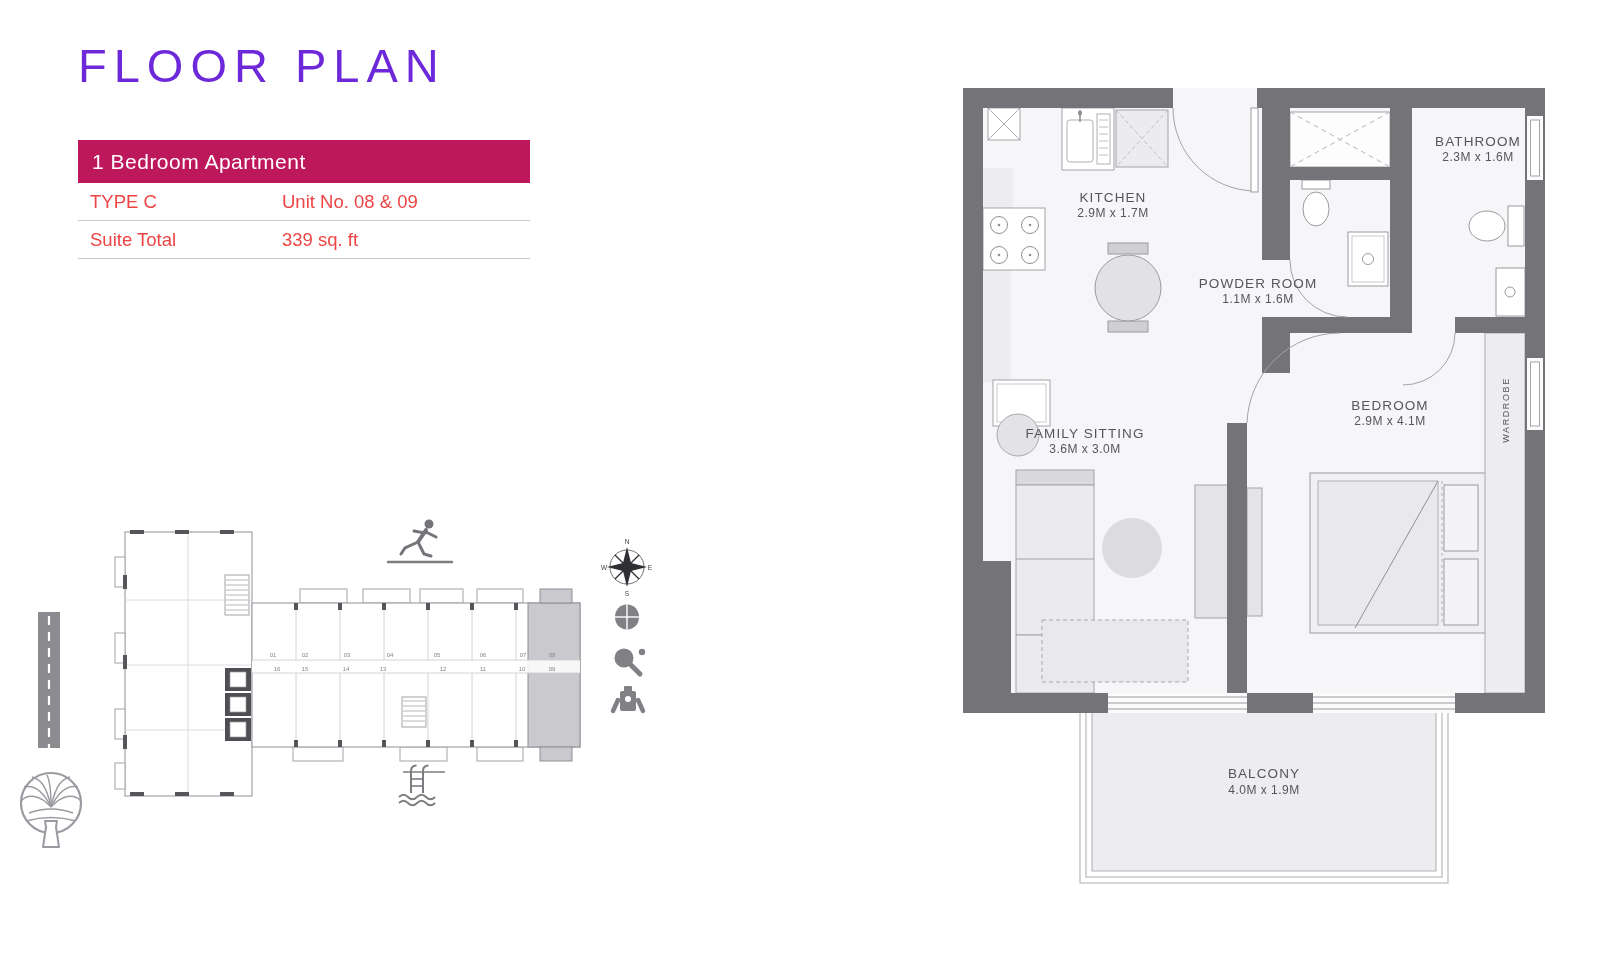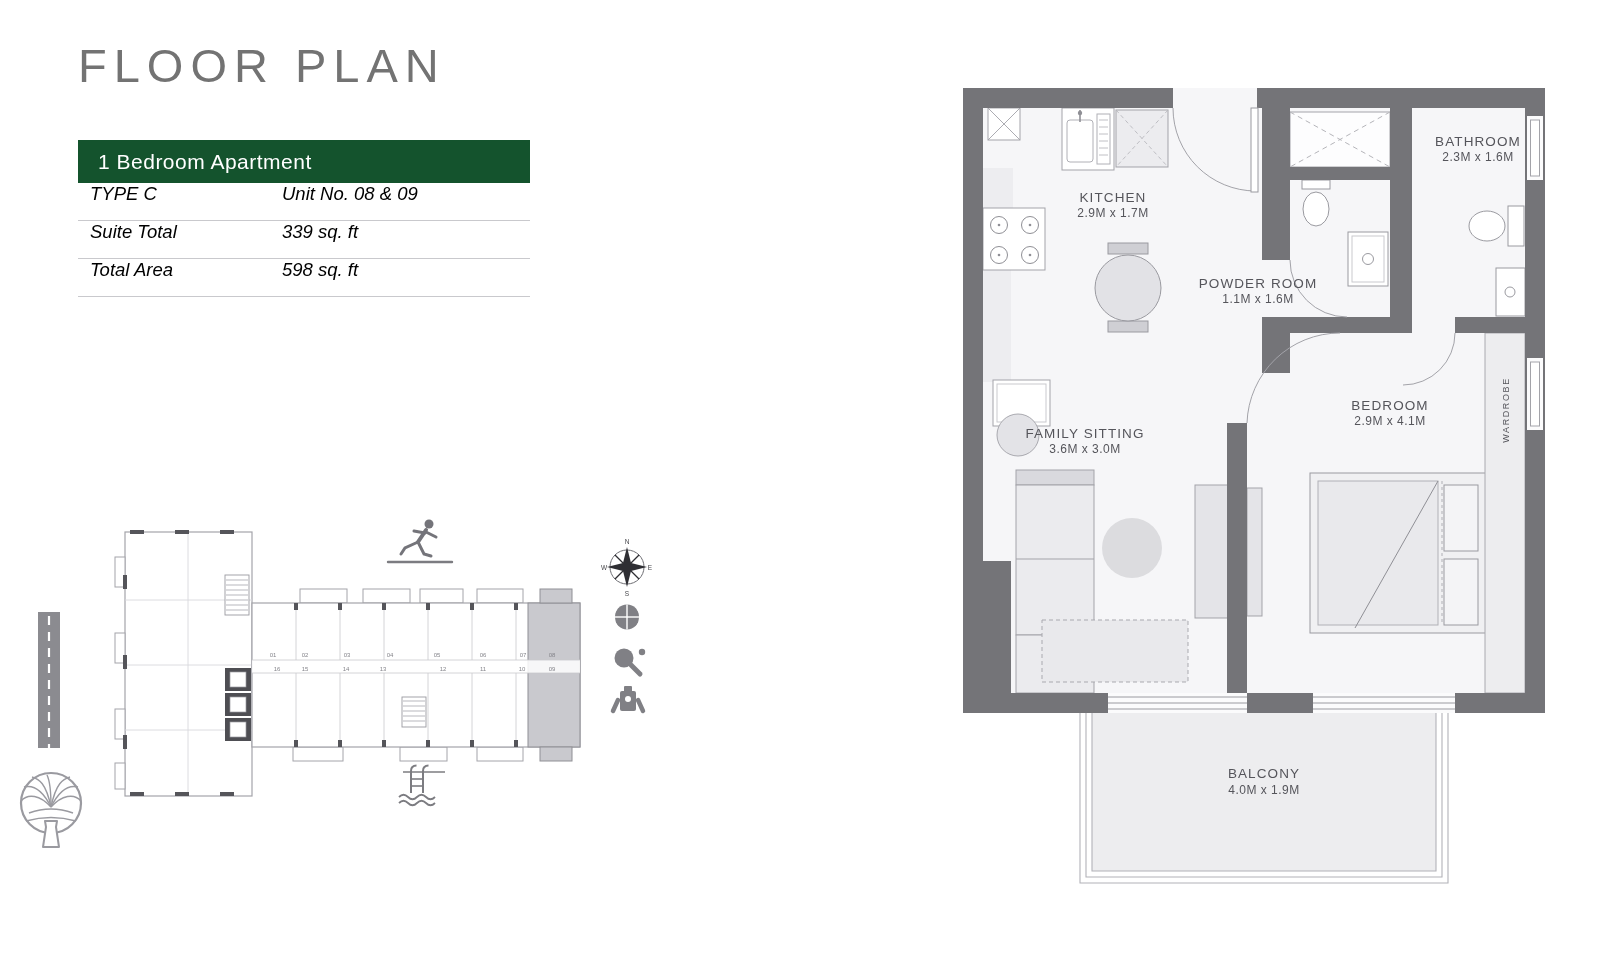--- a/index.html
+++ b/index.html
@@ -1,24 +1,24 @@
 <!DOCTYPE html>
 <html><head>
 <meta charset="utf-8">
 <style>
   html,body{margin:0;padding:0;}
   body{width:1600px;height:966px;position:relative;background:#ffffff;
        font-family:"Liberation Sans", sans-serif;overflow:hidden;}
   .page-title{position:absolute;left:78px;top:38px;font-size:47px;letter-spacing:7px;
-      color:#737373;font-weight:400;}
+      color:#6d28d9;font-weight:400;}
   .info-table{position:absolute;left:78px;top:140px;width:452px;}
-  .info-header{background:#14532d;color:#ffffff;font-size:21px;letter-spacing:.5px;
-      height:43px;line-height:43px;padding-left:20px;}
-  .info-row{display:flex;height:37px;align-items:flex-start;border-bottom:1px solid #c9c9cd;
-      font-size:18.5px;color:#000000;font-style:italic;}
+  .info-header{background:#be185d;color:#ffffff;font-size:21px;letter-spacing:.5px;
+      height:43px;line-height:43px;padding-left:14px;}
+  .info-row{display:flex;height:37px;align-items:center;border-bottom:1px solid #c9c9cd;
+      font-size:18.5px;color:#ef4444;}
   .info-label{flex:0 0 192px;padding-left:12px;}
   .info-value{flex:1;}
   svg text{font-family:"Liberation Sans", sans-serif;}
   .room-name{font-size:13.5px;fill:#55555b;letter-spacing:1.1px;text-anchor:middle;}
   .room-dims{font-size:12px;fill:#55555b;letter-spacing:.5px;text-anchor:middle;}
   .wardrobe-label{font-size:9px;fill:#55555b;letter-spacing:1.6px;text-anchor:middle;}
   .unum{font-size:6px;fill:#85858b;text-anchor:middle;}
   .cletter{font-size:6.5px;fill:#45454a;text-anchor:middle;}
   .abs{position:absolute;}
 </style>
@@ -29,24 +29,20 @@
 
 <div class="info-table">
   <div class="info-header">1 Bedroom Apartment</div>
   <div class="info-row">
     <div class="info-label">TYPE C</div>
     <div class="info-value">Unit No. 08 &amp; 09</div>
   </div>
   <div class="info-row">
     <div class="info-label">Suite Total</div>
     <div class="info-value">339 sq. ft</div>
-  </div>
-  <div class="info-row">
-    <div class="info-label">Total Area</div>
-    <div class="info-value">598 sq. ft</div>
   </div>
 </div>
 
 <svg class="abs" style="left:38px;top:612px" width="22" height="136">
   <rect x="0" y="0" width="22" height="136" fill="#8b8b90"></rect>
   <line x1="11" y1="4" x2="11" y2="136" stroke="#ffffff" stroke-width="2.2" stroke-dasharray="9 7"></line>
 </svg>
 
 <svg class="abs" style="left:16px;top:770px" width="70" height="80">
   <g stroke="#9a9aa0" fill="none" stroke-width="1.9">

